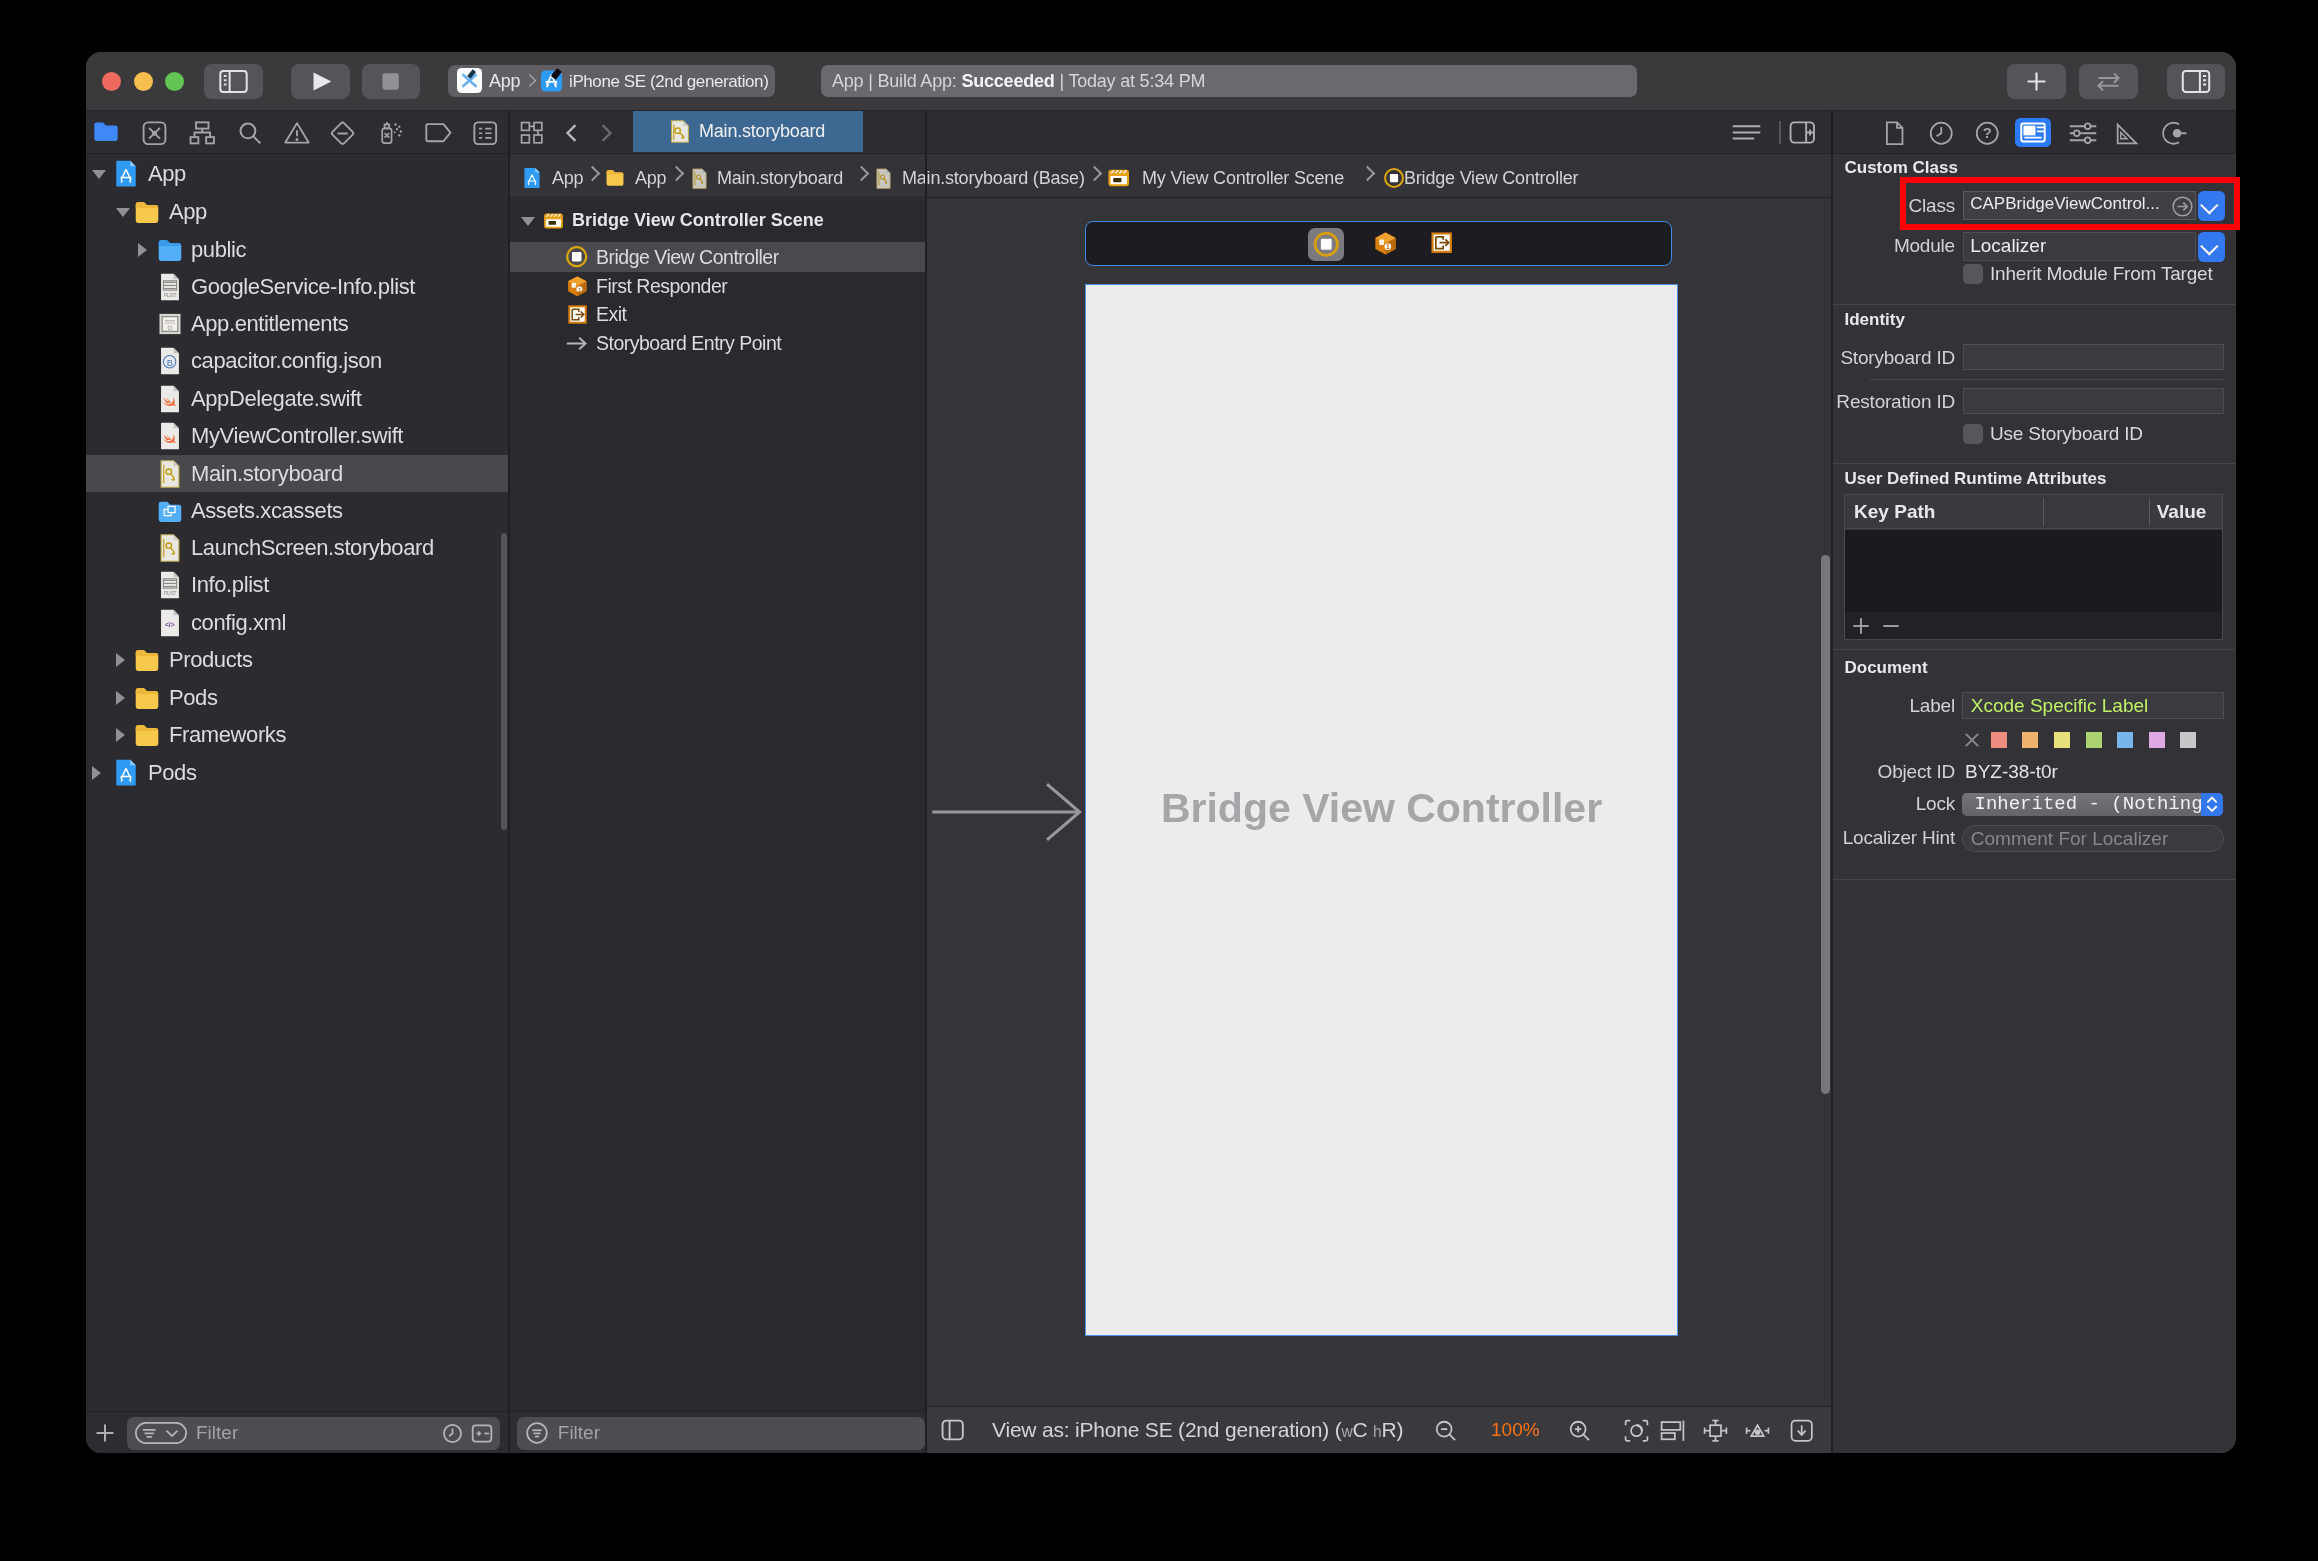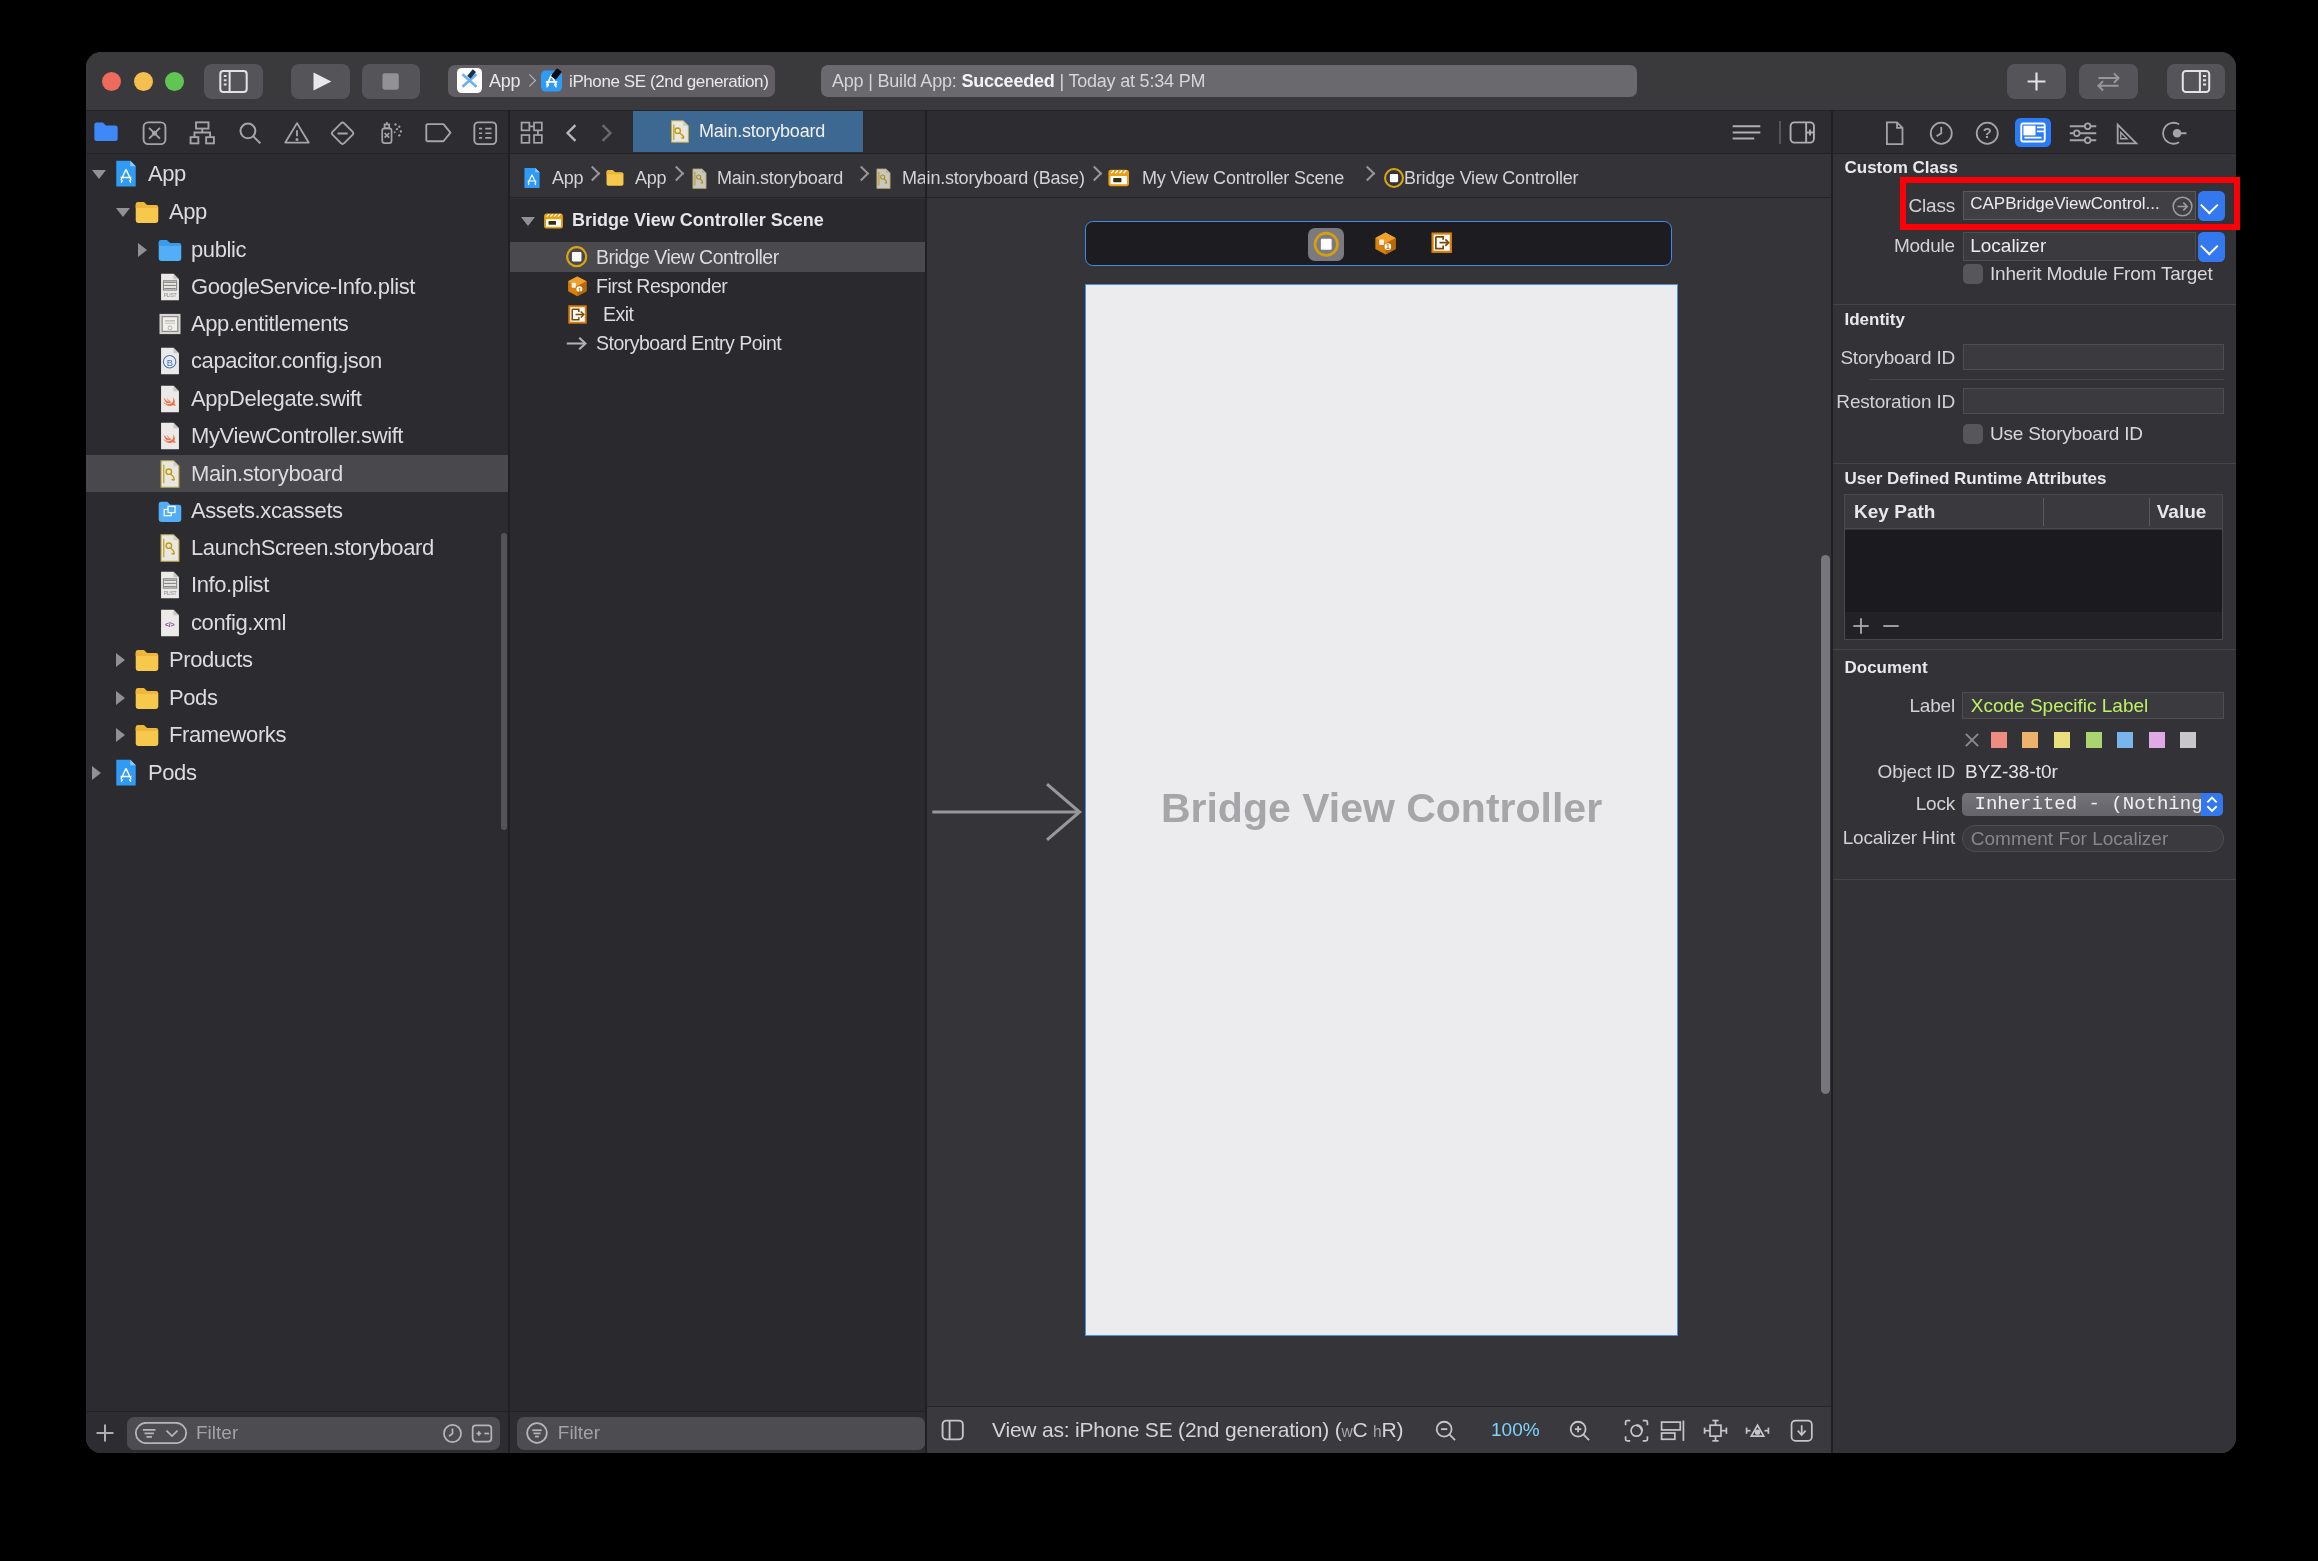--- a/index.html
+++ b/index.html
@@ -605,21 +605,21 @@
     <div class="row" style="left:0;top:73px;height:29px;font-size:19.5px;letter-spacing:-0.5px;">
         <svg class="abs" style="left:57px;top:3.1px;width:22.6px;height:22.6px;" viewBox="0 0 32 32">
           <use href="#i-cube"></use>
         </svg>
         <span style="position:absolute;left:87px;">First Responder</span>
       </div>
     <div class="row" style="left:0;top:101px;height:29px;font-size:19.5px;letter-spacing:-0.5px;">
         <svg class="abs" style="left:58px;top:3.9px;width:21px;height:21px;" viewBox="0 0 32 32">
           <use href="#i-exit"></use>
         </svg>
-        <span style="position:absolute;left:94px;text-align:right;">Exit</span>
+        <span style="position:absolute;left:87px;text-align:right;">Exit</span>
       </div>
     <div class="row" style="left:0;top:130px;height:29px;font-size:19.5px;letter-spacing:-0.5px;">
         <svg class="abs" style="left:57px;top:4.7px;width:22.6px;height:19px;" viewBox="0 0 29 24">
           <g stroke="#b4b3b8" stroke-width="2.6" fill="none">
             <line x1="1" y1="12" x2="24" y2="12"></line>
             <path d="M17 4.5 L25 12 L17 19.5"></path>
           </g>
         </svg>
         <span style="position:absolute;left:87px;">Storyboard Entry Point</span>
       </div>
@@ -672,21 +672,21 @@
         <line x1="11" y1="2" x2="11" y2="26" stroke="#c6c5ca" stroke-width="2.4"></line>
       </svg>
     <span class="abs" style="left:65px;top:11px;color:#d4d4d6;font-size:21px;letter-spacing:-0.2px;">View as: iPhone SE (2nd generation) (<span style="font-size:15.6px;color:#a8a7ac;">w</span>C <span style="font-size:15.6px;color:#a8a7ac;">h</span>R)</span>
     <svg class="abs" style="left:507px;top:11.7px;" width="23.4" height="23.4" viewBox="0 0 30 30">
         <g fill="none" stroke="#c6c5ca" stroke-width="2.3">
           <circle cx="13" cy="13" r="9.5"></circle>
           <line x1="20" y1="20" x2="27" y2="27"></line>
           <line x1="9" y1="13" x2="17" y2="13"></line>
         </g>
       </svg>
-    <span class="abs" style="left:564px;top:11.7px;color:#7dd3fc;font-size:19px;">100%</span>
+    <span class="abs" style="left:564px;top:11.7px;color:#f97316;font-size:19px;">100%</span>
     <svg class="abs" style="left:641px;top:11.7px;" width="23.4" height="23.4" viewBox="0 0 30 30">
         <g fill="none" stroke="#c6c5ca" stroke-width="2.3">
           <circle cx="13" cy="13" r="9.5"></circle>
           <line x1="20" y1="20" x2="27" y2="27"></line>
           <line x1="9" y1="13" x2="17" y2="13"></line>
           <line x1="13" y1="9" x2="13" y2="17"></line>
         </g>
       </svg>
     <svg class="abs" style="left:697px;top:11.7px;" width="25" height="23.4" viewBox="0 0 32 30">
         <g fill="none" stroke="#c6c5ca" stroke-width="2.2">

